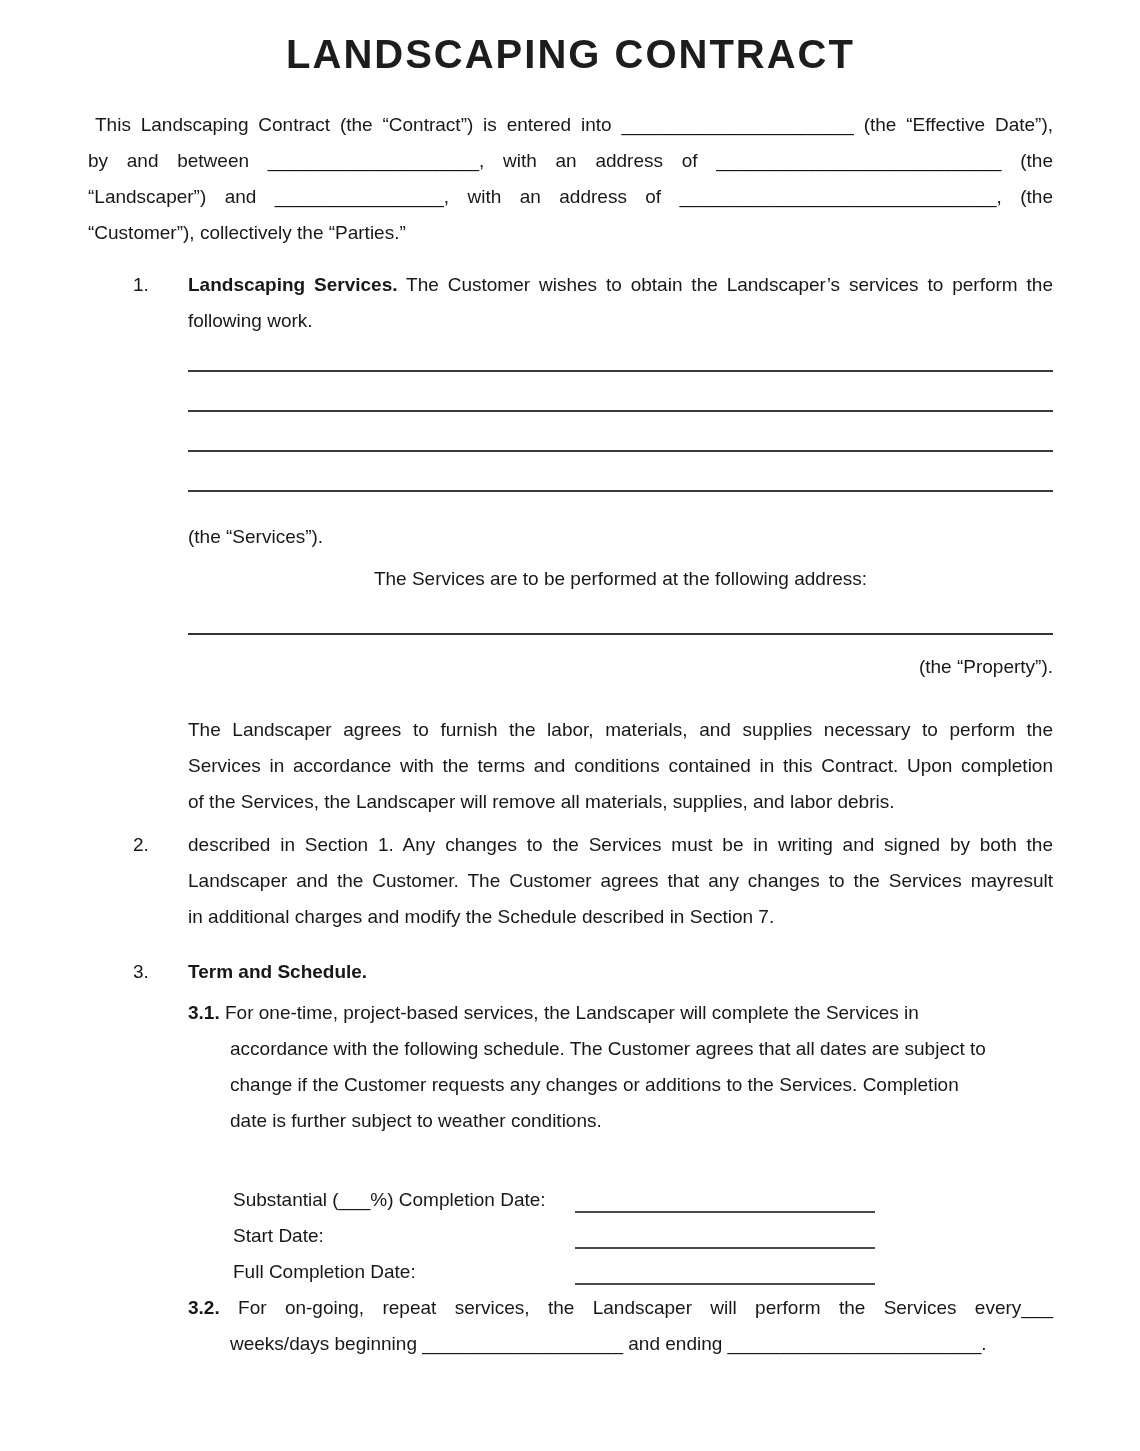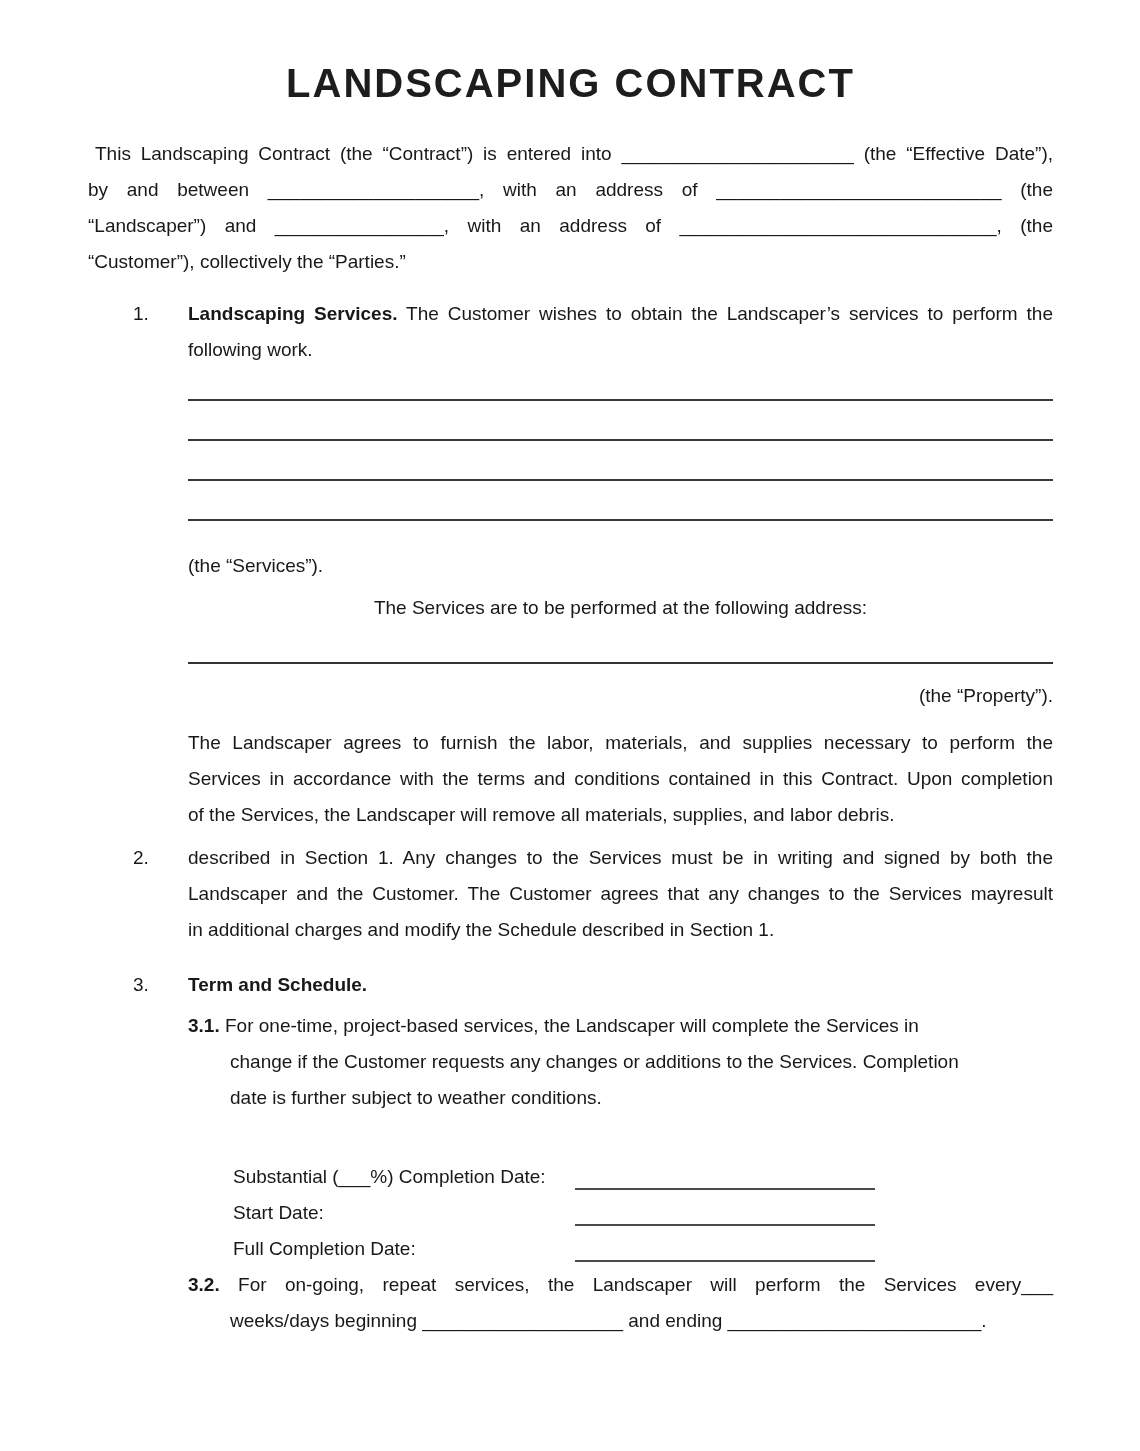--- a/index.html
+++ b/index.html
@@ -4,21 +4,21 @@
 <style>
   html,body{margin:0;padding:0;background:#ffffff;}
   body{width:1140px;height:1451px;overflow:hidden;}
   .page{
     box-sizing:border-box;width:1140px;height:1451px;
     padding:30px 87px 40px 88px;
     font-family:"Liberation Sans",sans-serif;
     font-size:19px;line-height:36px;color:#181818;
   }
   h1{
-    margin:29px 0 0;text-align:center;
+    margin:0 0 0;text-align:center;
     font-family:"Liberation Sans",sans-serif;font-weight:700;
     font-size:40px;line-height:48px;letter-spacing:2px;color:#1d1d1d;
   }
   .line{display:block;}
   .j{text-align:justify;text-align-last:justify;}
   .indent{padding-left:7px;}
   .b{font-weight:bold;}
   .intro{margin-top:29px;}
   .section{display:flex;}
   .section .num{flex:none;width:55px;margin-left:45px;}
@@ -26,21 +26,21 @@
   .sec1{margin-top:16px;}
   .sec2{margin-top:7px;}
   .sec3{margin-top:19px;}
   .rule{height:0;border-top:2px solid #3a3a3a;}
   .rules .rule{margin-top:38px;}
   .rules .rule:first-child{margin-top:31px;}
   .mt15{margin-top:27px;}
   .mt6{margin-top:6px;text-align:center;}
   .addr-rule{margin-top:36px;border-top:2px solid #333;}
   .mt14{margin-top:14px;text-align:right;}
-  .para{margin-top:11px;}
+  .para{margin-top:27px;}
   .sub1{margin-top:5px;}
   .sub2{margin-top:0;}
   .ind{margin-left:42px;}
   .sched{margin-top:43px;}
   .srow{position:relative;margin-left:45px;height:36px;}
   .sline{position:absolute;left:342px;bottom:5px;width:300px;border-bottom:2px solid #4a4a4a;}
 </style>
 </head>
 <body>
 
@@ -76,31 +76,32 @@
         <div class="line">of the Services, the Landscaper will remove all materials, supplies, and labor debris.</div>
       </div>
     </div>
   </div>
 
   <div class="section sec2">
     <div class="num">2.</div>
     <div class="content">
       <div class="line j">described in Section 1. Any changes to the Services must be in writing and signed by both the</div>
       <div class="line j">Landscaper and the Customer. The Customer agrees that any changes to the Services mayresult</div>
-      <div class="line">in additional charges and modify the Schedule described in Section 1.</div>
+      <div class="line">in additional charges and modify the Schedule described in Section 7.</div>
     </div>
   </div>
 
   <div class="section sec3">
     <div class="num">3.</div>
     <div class="content">
       <div class="line"><span class="b">Term and Schedule.</span></div>
 
       <div class="sub1">
         <div class="line"><span class="b">3.1.</span><span> For one-time, project-based services, the Landscaper will complete the Services in</span></div>
+        <div class="line ind">accordance with the following schedule. The Customer agrees that all dates are subject to</div>
         <div class="line ind">change if the Customer requests any changes or additions to the Services. Completion</div>
         <div class="line ind">date is further subject to weather conditions.</div>
       </div>
 
       <div class="sched">
         <div class="srow">
           <span>Substantial (___%) Completion Date:</span>
           <span class="sline"></span>
         </div>
         <div class="srow">

